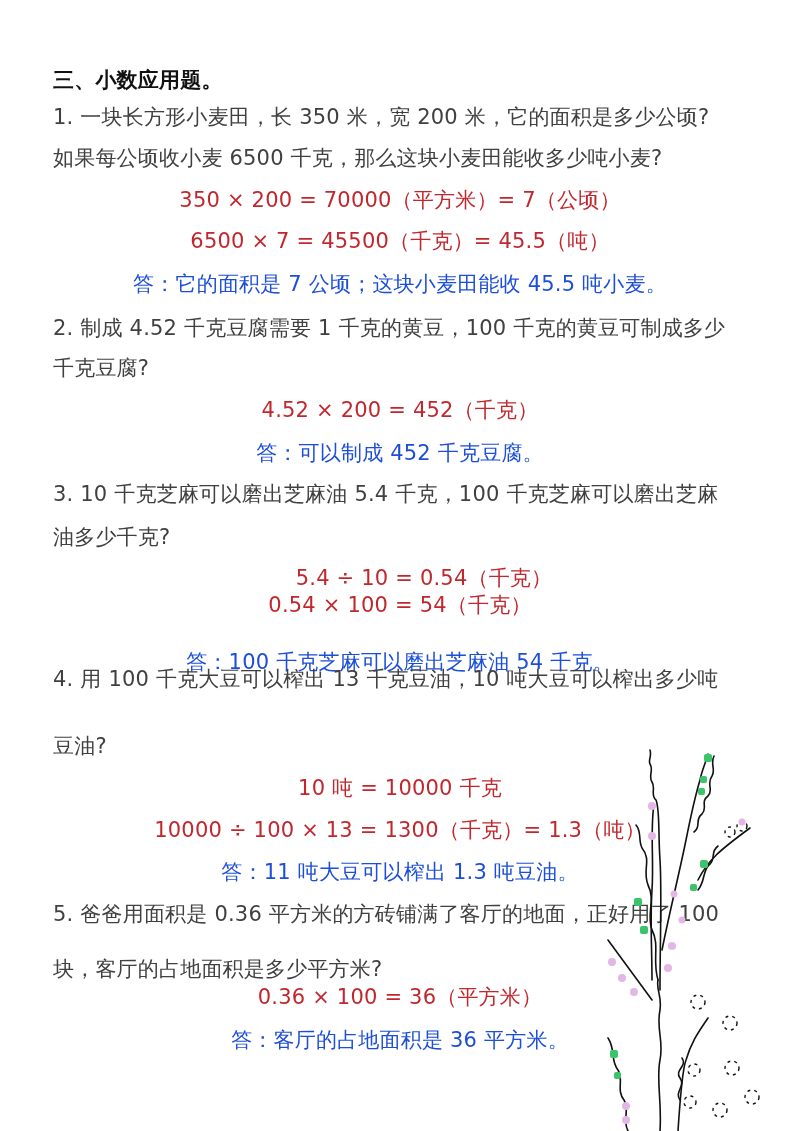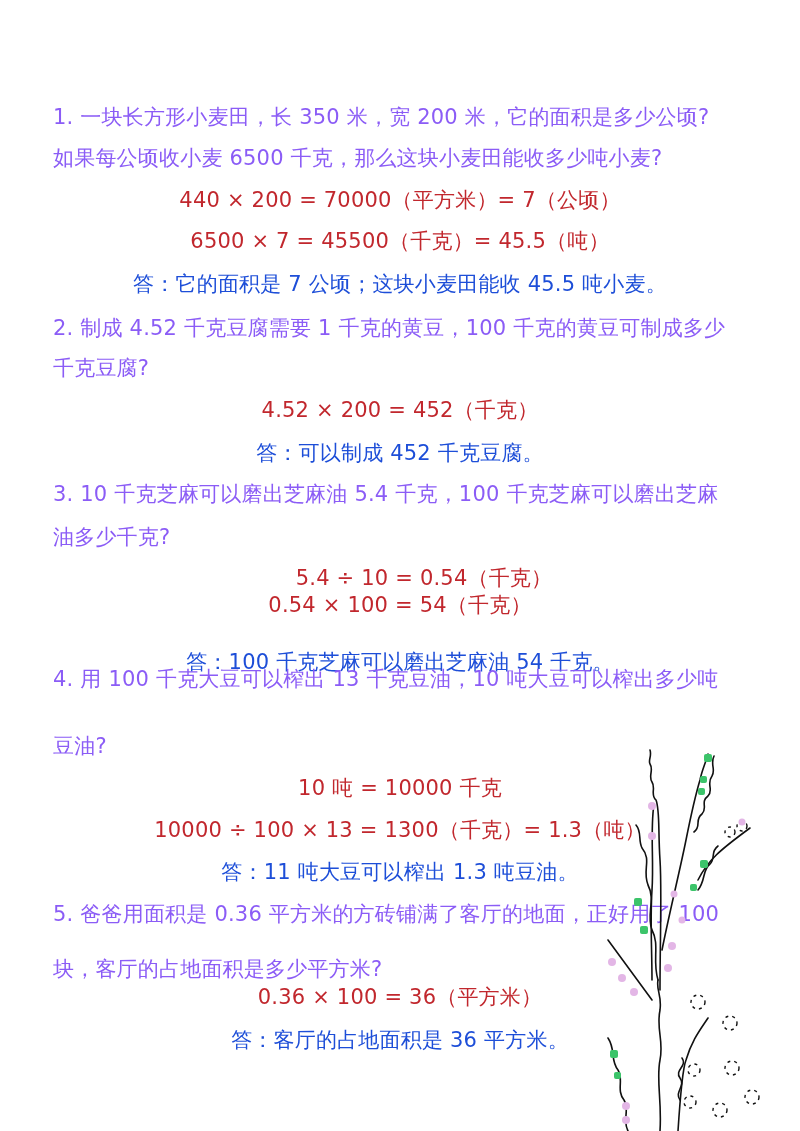--- a/index.html
+++ b/index.html
@@ -24,44 +24,45 @@
     .line {
       position: absolute;
       left: 0;
       width: 800px;
       height: 42px;
       line-height: 42px;
       font-size: 21px;
       white-space: nowrap;
       letter-spacing: 0.2px;
     }
-    .left { padding-left: 53px; box-sizing: border-box; text-align: left; color: #8b5cf6; }
+    .left { padding-left: 53px; box-sizing: border-box; text-align: left; color: #404040; }
     .center { text-align: center; }
     .heading { font-weight: bold; font-size: 21px; color: #111111; }
     .calc { color: #c1272d; }
     .answer { color: #1d4ed8; }
     .plant {
       position: absolute;
       left: 590px;
       top: 740px;
       width: 210px;
       height: 391px;
       pointer-events: none;
     }
   </style>
 </head>
 <body>
 
 <div class="page">
 
+  <div class="line left heading" style="top:59px;">三、小数应用题。</div>
 
   <div>
     <div class="line left" style="top:96px;">1. 一块长方形小麦田，长 350 米，宽 200 米，它的面积是多少公顷?</div>
     <div class="line left" style="top:137px;">如果每公顷收小麦 6500 千克，那么这块小麦田能收多少吨小麦?</div>
-    <div class="line center calc" style="top:179px;">440 × 200 = 70000（平方米）= 7（公顷）</div>
+    <div class="line center calc" style="top:179px;">350 × 200 = 70000（平方米）= 7（公顷）</div>
     <div class="line center calc" style="top:220px;">6500 × 7 = 45500（千克）= 45.5（吨）</div>
     <div class="line center answer" style="top:263px;">答：它的面积是 7 公顷；这块小麦田能收 45.5 吨小麦。</div>
   </div>
 
   <div>
     <div class="line left" style="top:307px;">2. 制成 4.52 千克豆腐需要 1 千克的黄豆，100 千克的黄豆可制成多少</div>
     <div class="line left" style="top:347px;">千克豆腐?</div>
     <div class="line center calc" style="top:389px;">4.52 × 200 = 452（千克）</div>
     <div class="line center answer" style="top:432px;">答：可以制成 452 千克豆腐。</div>
   </div>

